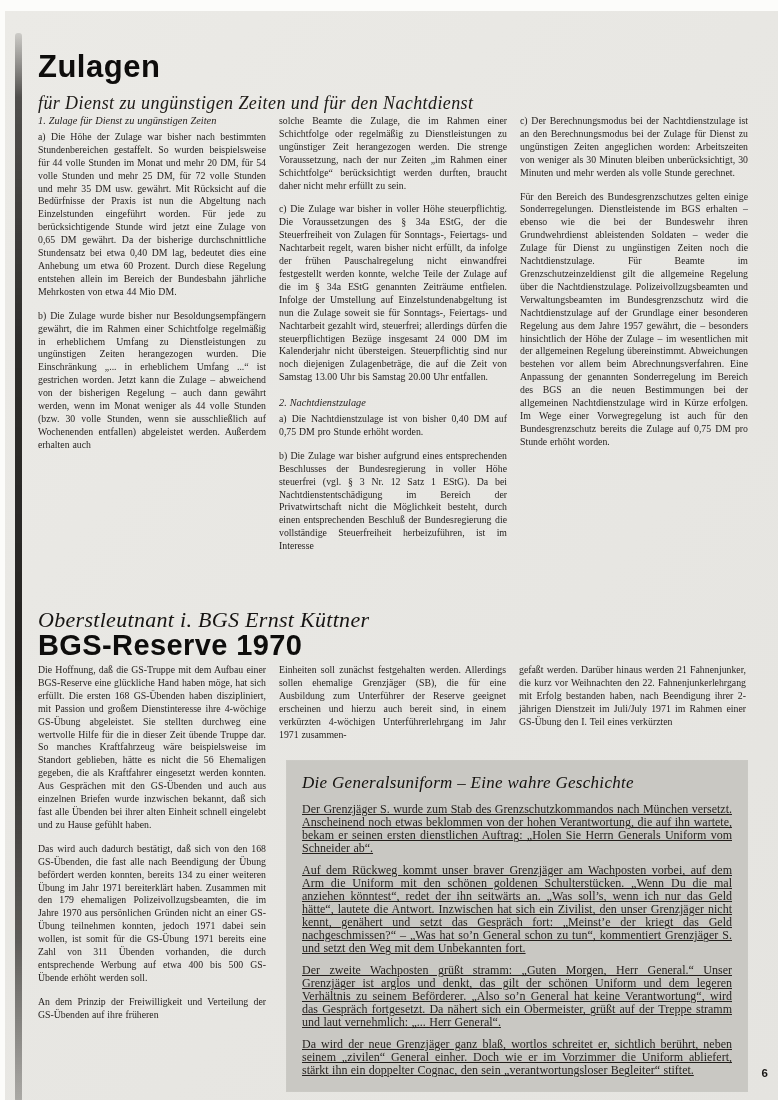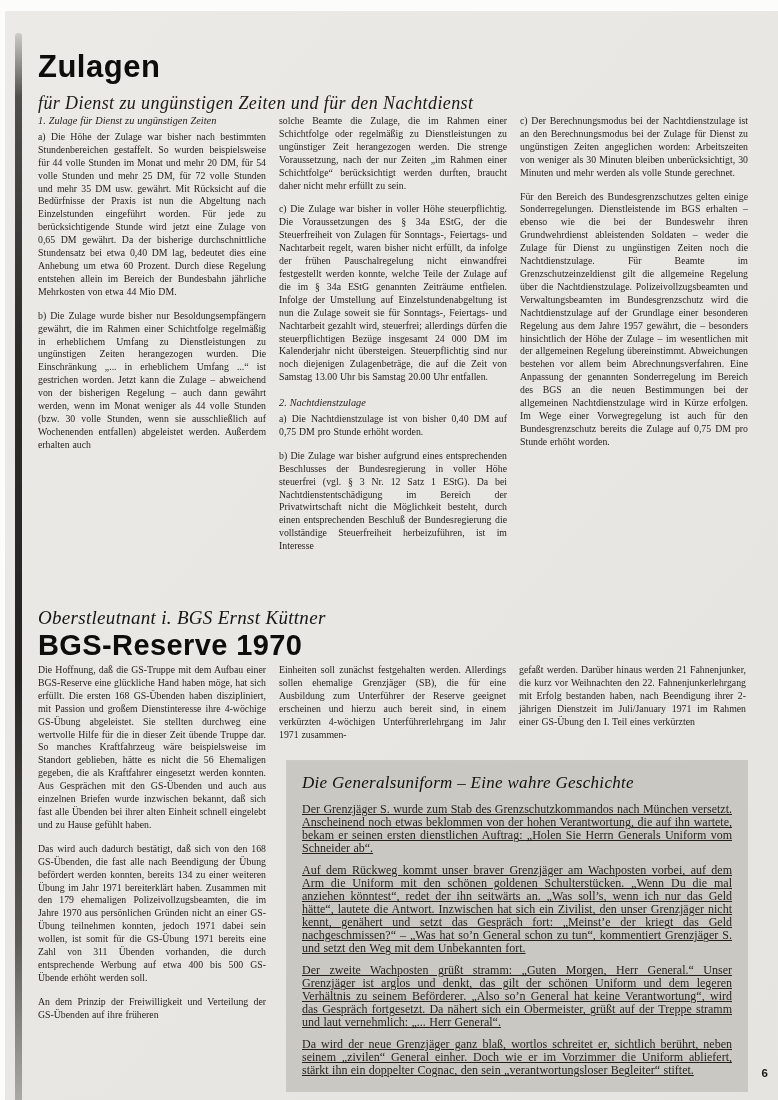--- a/index.html
+++ b/index.html
@@ -37,21 +37,21 @@
   .a1-cols{top:104px;width:709px;}
   .col{width:228px;flex:0 0 228px;
     font-size:9.8px;line-height:12.9px;text-align:justify;
     word-spacing:.4px;color:#262220;}
   .col p{margin:0 0 11px 0;}
   .col .col-head{font-style:italic;font-size:10.3px;margin:13px 0 3px 0;text-align:left;}
   .col p:first-child{margin-top:0;}
 
   .a2-author{
     position:absolute;top:596px;left:0;
-    font-style:italic;font-size:19px;letter-spacing:.3px;color:#171513;
+    font-style:italic;font-size:22px;letter-spacing:.3px;color:#171513;
     white-space:nowrap;
   }
   .a2-title{
     position:absolute;top:618px;left:0;margin:0;
     font-family:"Liberation Sans", sans-serif;font-weight:bold;
     font-size:29px;letter-spacing:.4px;color:#0e0d0c;
   }
   .a2-region{position:absolute;top:653px;left:0;width:709px;display:flex;gap:13px;}
   .a2-left{width:228px;flex:0 0 228px;}
   .a2-right{width:468px;flex:0 0 468px;display:flex;flex-direction:column;}
@@ -119,21 +119,21 @@
         <p>Das wird auch dadurch bestätigt, daß sich von den 168 GS-Übenden, die fast alle nach Beendigung der Übung befördert werden konnten, bereits 134 zu einer weiteren Übung im Jahr 1971 bereiterklärt haben. Zusammen mit den 179 ehemaligen Polizeivollzugsbeamten, die im Jahre 1970 aus persönlichen Gründen nicht an einer GS-Übung teilnehmen konnten, jedoch 1971 dabei sein wollen, ist somit für die GS-Übung 1971 bereits eine Zahl von 311 Übenden vorhanden, die durch entsprechende Werbung auf etwa 400 bis 500 GS-Übende erhöht werden soll.</p>
         <p>An dem Prinzip der Freiwilligkeit und Verteilung der GS-Übenden auf ihre früheren</p>
       </div>
 
       <div class="a2-right">
         <div class="a2-topcols">
           <div class="col">
             <p>Einheiten soll zunächst festgehalten werden. Allerdings sollen ehemalige Grenzjäger (SB), die für eine Ausbildung zum Unterführer der Reserve geeignet erscheinen und hierzu auch bereit sind, in einem verkürzten 4-wöchigen Unterführerlehrgang im Jahr 1971 zusammen-</p>
           </div>
           <div class="col">
-            <p>gefaßt werden. Darüber hinaus werden 21 Fahnenjunker, die kurz vor Weihnachten den 22. Fahnenjunkerlehrgang mit Erfolg bestanden haben, nach Beendigung ihrer 2-jährigen Dienstzeit im Juli/January 1971 im Rahmen einer GS-Übung den I. Teil eines verkürzten</p>
+            <p>gefaßt werden. Darüber hinaus werden 21 Fahnenjunker, die kurz vor Weihnachten den 22. Fahnenjunkerlehrgang mit Erfolg bestanden haben, nach Beendigung ihrer 2-jährigen Dienstzeit im Juli/July 1971 im Rahmen einer GS-Übung den I. Teil eines verkürzten</p>
           </div>
         </div>
 
         <div class="story-box">
           <div class="story-title">Die Generalsuniform – Eine wahre Geschichte</div>
           <p>Der Grenzjäger S. wurde zum Stab des Grenzschutzkommandos nach München versetzt. Anscheinend noch etwas beklommen von der hohen Verantwortung, die auf ihn wartete, bekam er seinen ersten dienstlichen Auftrag: „Holen Sie Herrn Generals Uniform vom Schneider ab“.</p>
           <p>Auf dem Rückweg kommt unser braver Grenzjäger am Wachposten vorbei, auf dem Arm die Uniform mit den schönen goldenen Schulterstücken. „Wenn Du die mal anziehen könntest“, redet der ihn seitwärts an. „Was soll’s, wenn ich nur das Geld hätte“, lautete die Antwort. Inzwischen hat sich ein Zivilist, den unser Grenzjäger nicht kennt, genähert und setzt das Gespräch fort: „Meinst’e der kriegt das Geld nachgeschmissen?“ – „Was hat so’n General schon zu tun“, kommentiert Grenzjäger S. und setzt den Weg mit dem Unbekannten fort.</p>
           <p>Der zweite Wachposten grüßt stramm: „Guten Morgen, Herr General.“ Unser Grenzjäger ist arglos und denkt, das gilt der schönen Uniform und dem legeren Verhältnis zu seinem Beförderer. „Also so’n General hat keine Verantwortung“, wird das Gespräch fortgesetzt. Da nähert sich ein Obermeister, grüßt auf der Treppe stramm und laut vernehmlich: „... Herr General“.</p>
           <p>Da wird der neue Grenzjäger ganz blaß, wortlos schreitet er, sichtlich berührt, neben seinem „zivilen“ General einher. Doch wie er im Vorzimmer die Uniform abliefert, stärkt ihn ein doppelter Cognac, den sein „verantwortungsloser Begleiter“ stiftet.</p>
         </div>

